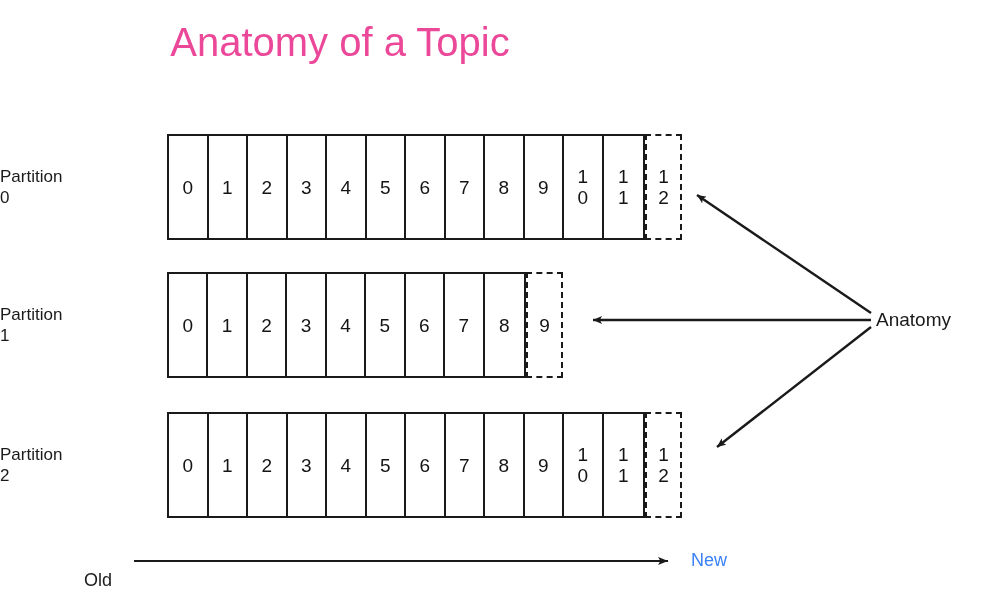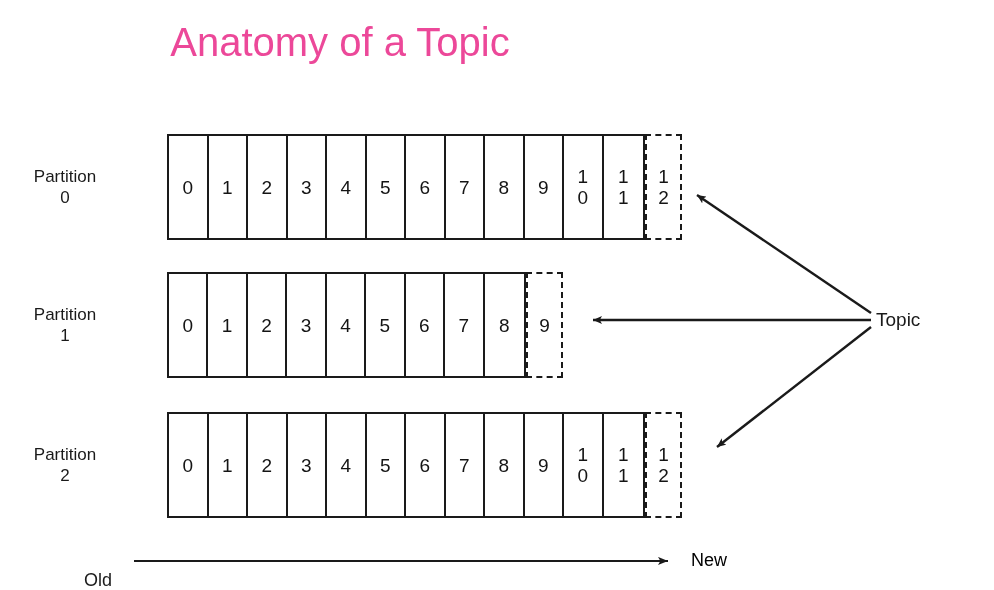--- a/index.html
+++ b/index.html
@@ -38,21 +38,21 @@
   .partition-row {
     position: absolute;
     height: 106px;
   }
   .partition-label {
     position: absolute;
     left: 0px;
     top: 50%;
     transform: translateY(-50%);
     width: 130px;
-    text-align: center;
+    text-align: left;
     font-size: 17px;
     line-height: 21px;
     color: #1a1a1a;
   }
   .partition-label .line2 {
     display: block;
   }
 
   
   .log-box {
@@ -126,21 +126,21 @@
     font-size: 18px;
     line-height: 22px;
     color: #1a1a1a;
   }
   #new-label {
     position: absolute;
     left: 691px;
     top: 549px;
     font-size: 18px;
     line-height: 22px;
-    color: #000000;
+    color: #3b82f6;
   }
 
   
   #arrows {
     position: absolute;
     left: 0;
     top: 0;
     width: 994px;
     height: 590px;
     pointer-events: none;
@@ -359,21 +359,21 @@
         </div>
     </div>
     <div class="cell-pending" style="left:645px;">
       <span class="digits stacked">
           <span>1</span>
           <span>2</span>
         </span>
     </div>
   </div>
 
-  <div id="writes-label">Topic</div>
+  <div id="writes-label">Anatomy</div>
 
   <div id="old-label">Old</div>
   <div id="new-label">New</div>
 
   <svg id="arrows" viewBox="0 0 994 590">
     <defs>
       <marker id="ah" markerWidth="10" markerHeight="8" refX="9" refY="4" orient="auto" markerUnits="userSpaceOnUse">
         <path d="M9,4 L0,0 L2.2,4 L0,8 Z" fill="#1a1a1a"></path>
       </marker>
       <marker id="ah-small" markerWidth="11" markerHeight="9" refX="10" refY="4.5" orient="auto" markerUnits="userSpaceOnUse">

